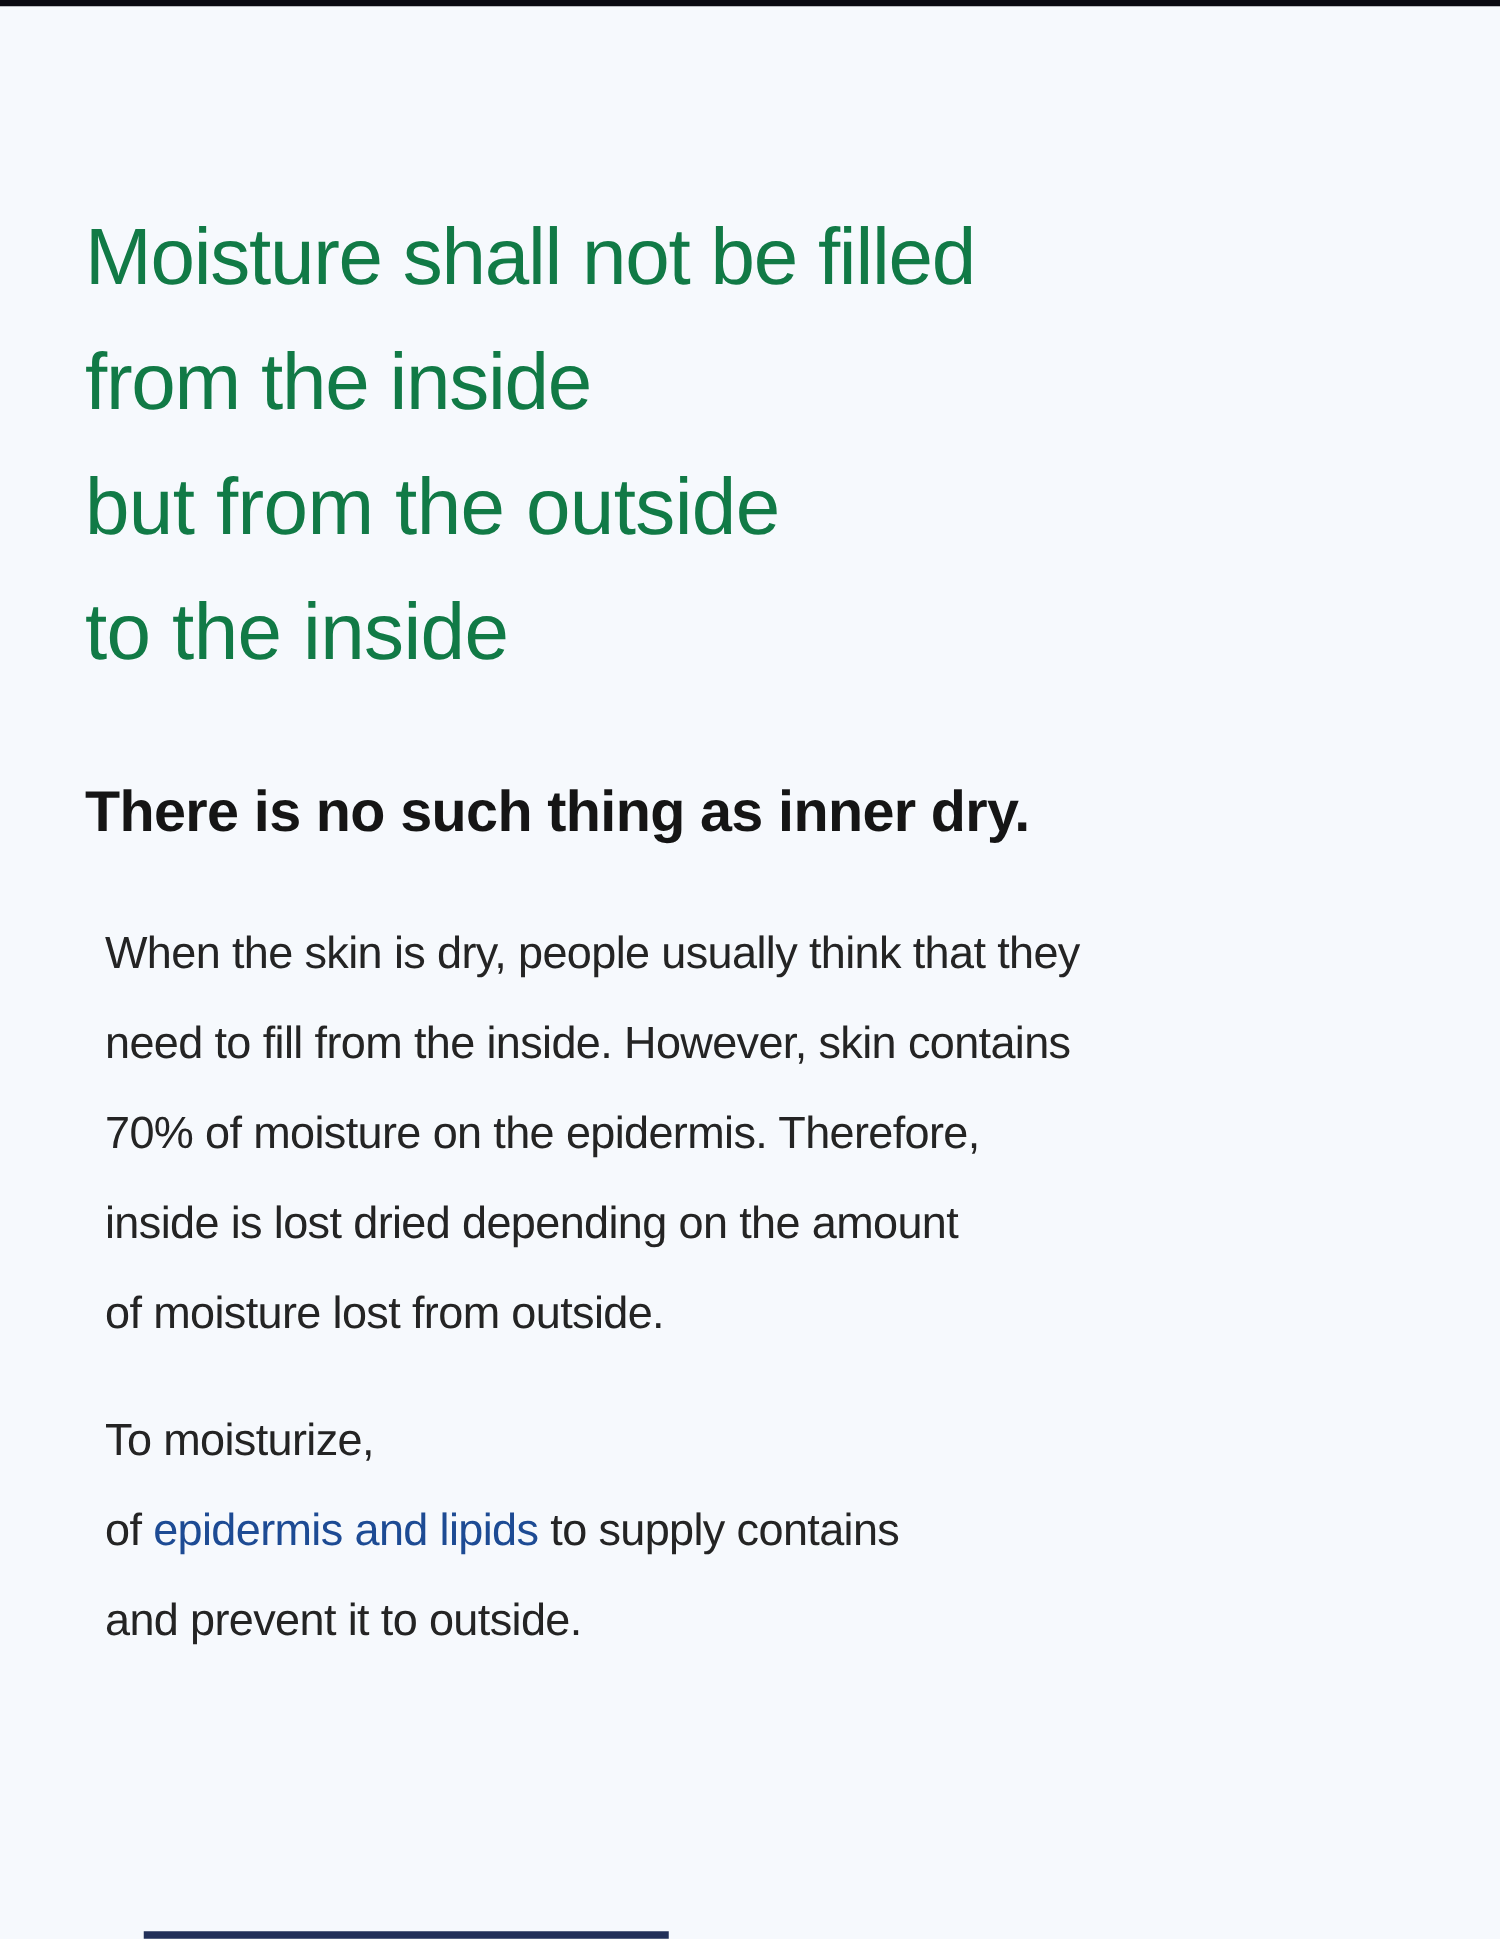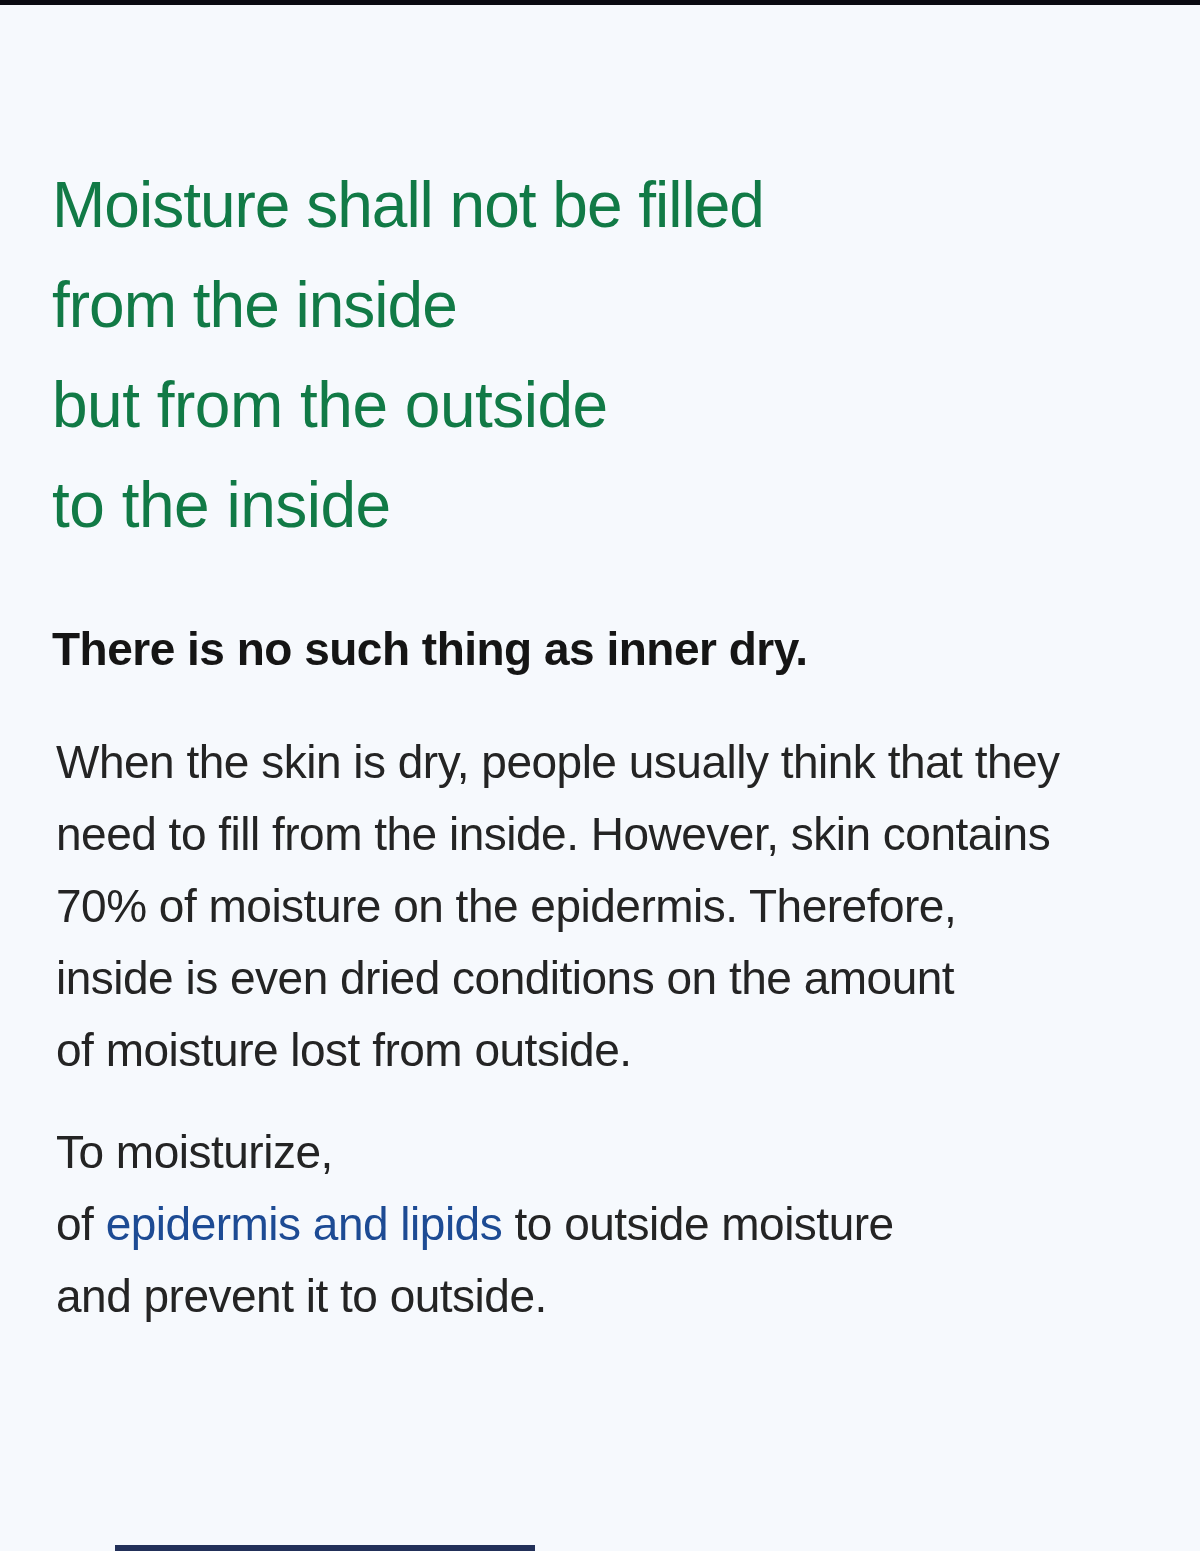--- a/index.html
+++ b/index.html
@@ -32,21 +32,21 @@
     left: 115px;
     width: 420px;
     height: 6px;
     background: var(--bottom-bar, #223059);
   }
   .content {
     position: absolute;
     top: 5px;
     left: 0;
     width: 1100px;
-    padding-left: 52px;
+    padding-left: 68px;
   }
   .hero {
     margin: 150px 0 0 0;
     font-size: 64px;
     line-height: 100px;
     font-weight: 400;
     letter-spacing: -1px;
     color: var(--heading-green, #117A46);
   }
   .hero .hero-line { display: block; }
@@ -54,22 +54,22 @@
   .hero .bold  { font-weight: 400; letter-spacing: -0.5px; }
   .sub-heading {
     margin: 62px 0 0 0;
     font-size: 46px;
     line-height: 64px;
     font-weight: 700;
     letter-spacing: -0.5px;
     color: var(--heading-ink, #151515);
   }
   .para {
-    margin: 45px 0 0 4px;
-    font-size: 46px;
+    margin: 45px 0 0 16px;
+    font-size: 36px;
     line-height: 72px;
     font-weight: 400;
     letter-spacing: -0.5px;
     color: var(--body-ink, #242424);
   }
   .para.para-2 { margin-top: 30px; }
   .para .line { display: block; }
   .highlight {
     font-weight: 400;
     color: var(--highlight-blue, #1D4B94);
@@ -89,26 +89,26 @@
       <span class="hero-line bold">but from the outside</span>
       <span class="hero-line bold">to the inside</span>
     </h1>
 
     <h2 class="sub-heading">There is no such thing as inner dry.</h2>
 
     <p class="para">
       <span class="line">When the skin is dry, people usually think that they</span>
       <span class="line">need to fill from the inside. However, skin contains</span>
       <span class="line">70% of moisture on the epidermis. Therefore,</span>
-      <span class="line">inside is even dried conditions on the amount</span>
+      <span class="line">inside is lost dried depending on the amount</span>
       <span class="line">of moisture lost from outside.</span>
     </p>
 
     <p class="para para-2">
       <span class="line">To moisturize,</span>
-      <span class="line"><span>of </span><strong class="highlight">epidermis and lipids</strong><span> to outside moisture</span></span>
+      <span class="line"><span>of </span><strong class="highlight">epidermis and lipids</strong><span> to supply contains</span></span>
       <span class="line">and prevent it to outside.</span>
     </p>
 
   </main>
 
   <div class="bottom-bar"></div>
 </div>
 
 </body></html>

